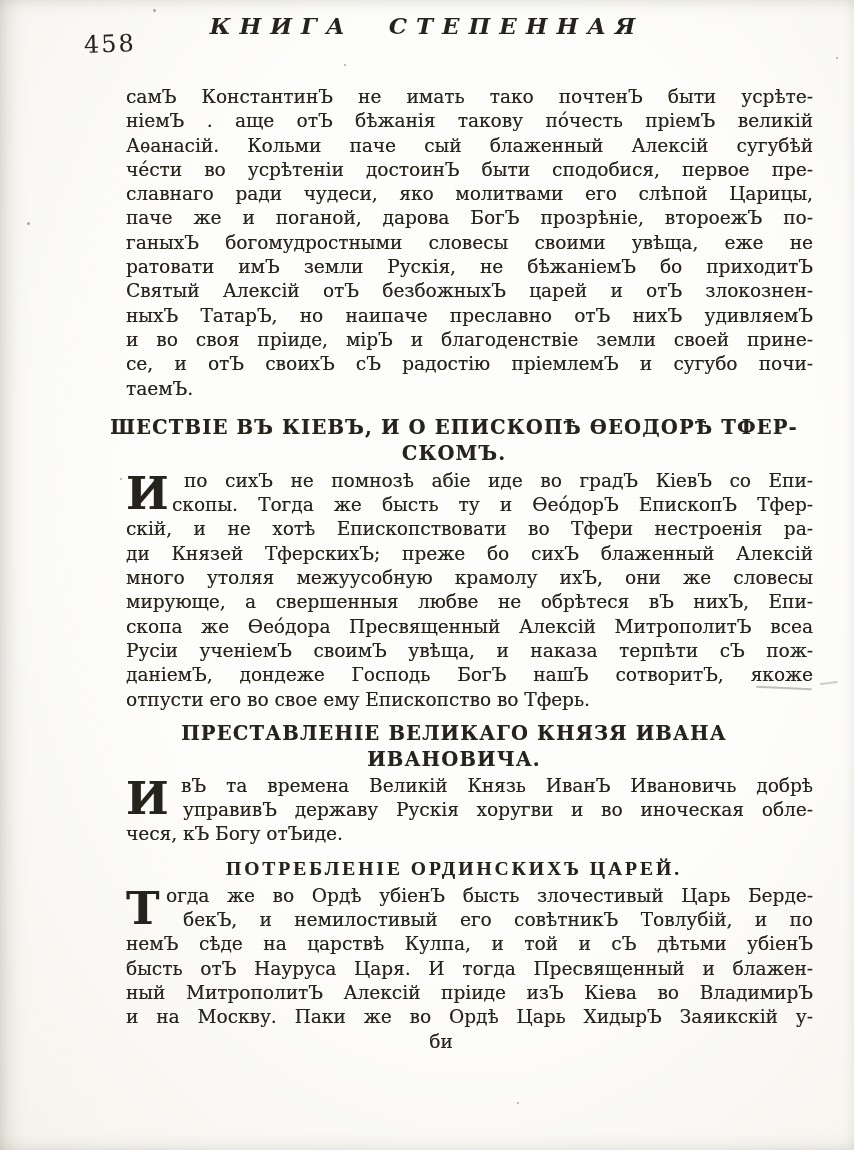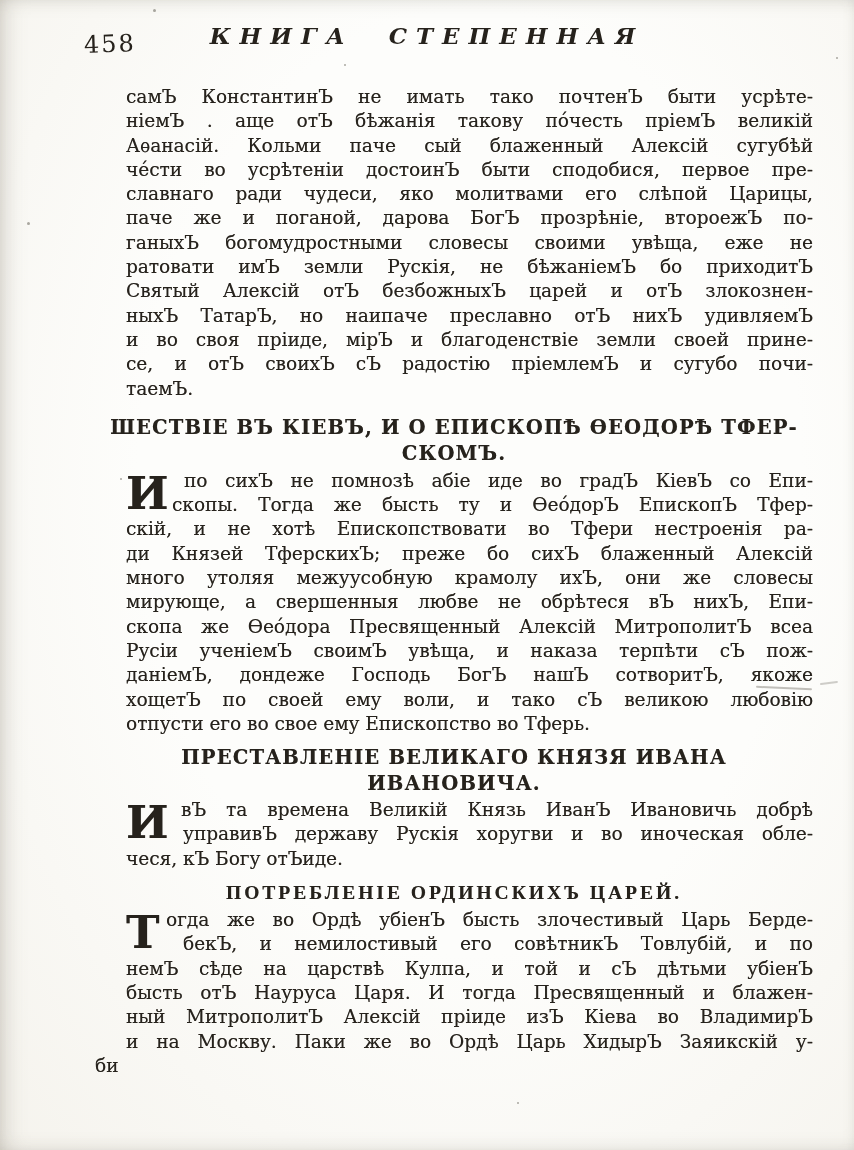--- a/index.html
+++ b/index.html
@@ -18,21 +18,21 @@
                inset -8px 0 18px -14px rgba(120,112,98,.20),
                inset 0 12px 20px -14px rgba(120,112,98,.22),
                inset 0 -12px 22px -16px rgba(120,112,98,.22);
   }
   .page-number{
     position:absolute;left:84px;top:30px;
     font-size:24px;letter-spacing:2px;
     transform:rotate(-2deg);
   }
   .running-title{
-    position:absolute;left:0;right:0;top:22px;text-align:center;
+    position:absolute;left:0;right:0;top:12px;text-align:center;
     font-style:italic;font-weight:bold;font-size:23px;
     letter-spacing:9px;word-spacing:18px;
   }
   .text-block{
     position:absolute;left:95px;top:85px;width:718px;
     text-shadow:0.2px 0.2px 0.35px rgba(38,34,28,.5);
   }
   .line{
     line-height:24.3px;font-size:18.5px;
     text-align:justify;text-align-last:justify;
@@ -51,21 +51,21 @@
   .dropcap{
     position:absolute;left:0;top:2px;
     font-size:45px;line-height:45px;font-weight:bold;
   }
   .ind40{padding-left:40px;}
   .ind46{padding-left:46px;}
   .ind55{padding-left:55px;}
   .ind57{padding-left:57px;}
   .ind58{padding-left:58px;}
   .catchword-row{
-    text-align:left;padding-right:26px;
+    text-align:center;padding-right:26px;
     line-height:24.3px;font-size:18.5px;
   }
   .pencil-mark{position:absolute;left:756px;top:681px;width:84px;height:14px;}
   .pencil-mark::before{
     content:"";position:absolute;left:0;top:6px;width:56px;height:2px;
     background:rgba(110,105,95,.42);transform:rotate(2.5deg);border-radius:2px;
   }
   .pencil-mark::after{
     content:"";position:absolute;right:2px;top:1px;width:18px;height:2px;
     background:rgba(110,105,95,.32);transform:rotate(-8deg);border-radius:2px;
@@ -107,21 +107,20 @@
       <span class="dropcap">И</span>
       <div class="line ind58">по сихЪ не помнозѣ абіе иде во градЪ КіевЪ со Епи-</div>
       <div class="line ind46">скопы.  Тогда же бысть ту и Ѳео́дорЪ ЕпископЪ Тфер-</div>
       <div class="line">скій, и не хотѣ Епископствовати во Тфери нестроенія ра-</div>
       <div class="line">ди Князей ТферскихЪ; преже бо сихЪ блаженный Алексій</div>
       <div class="line">много утоляя межуусобную крамолу ихЪ, они же словесы</div>
       <div class="line">мирующе, а свершенныя любве не обрѣтеся вЪ нихЪ, Епи-</div>
       <div class="line">скопа же Ѳео́дора Пресвященный Алексій МитрополитЪ всеа</div>
       <div class="line">Русіи ученіемЪ своимЪ увѣща, и наказа терпѣти сЪ пож-</div>
       <div class="line">даніемЪ, дондеже Господь БогЪ нашЪ сотворитЪ, якоже</div>
-      <div class="line">хощетЪ по своей ему воли, и тако сЪ великою любовію</div>
       <div class="line endline">отпусти его во свое ему Епископство во Тферь.</div>
     </div>
 
     <div class="heading h2">
       <div class="line">ПРЕСТАВЛЕНІЕ ВЕЛИКАГО КНЯЗЯ ИВАНА ИВАНОВИЧА.</div>
     </div>
 
     <div class="para">
       <span class="dropcap">И</span>
       <div class="line ind55">вЪ та времена Великій Князь ИванЪ Ивановичь добрѣ</div>

